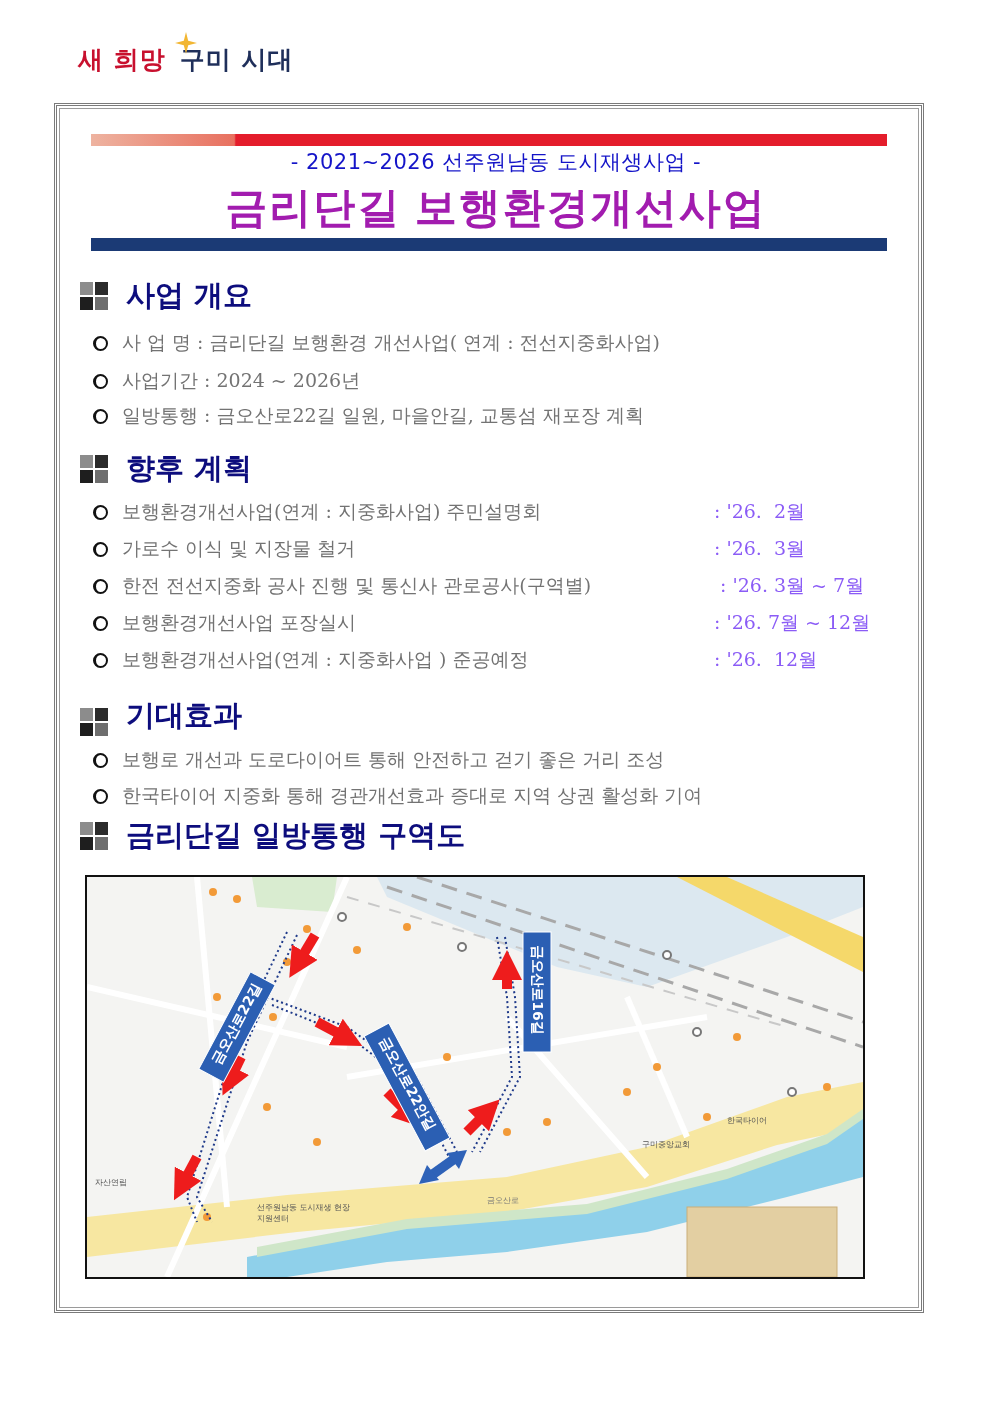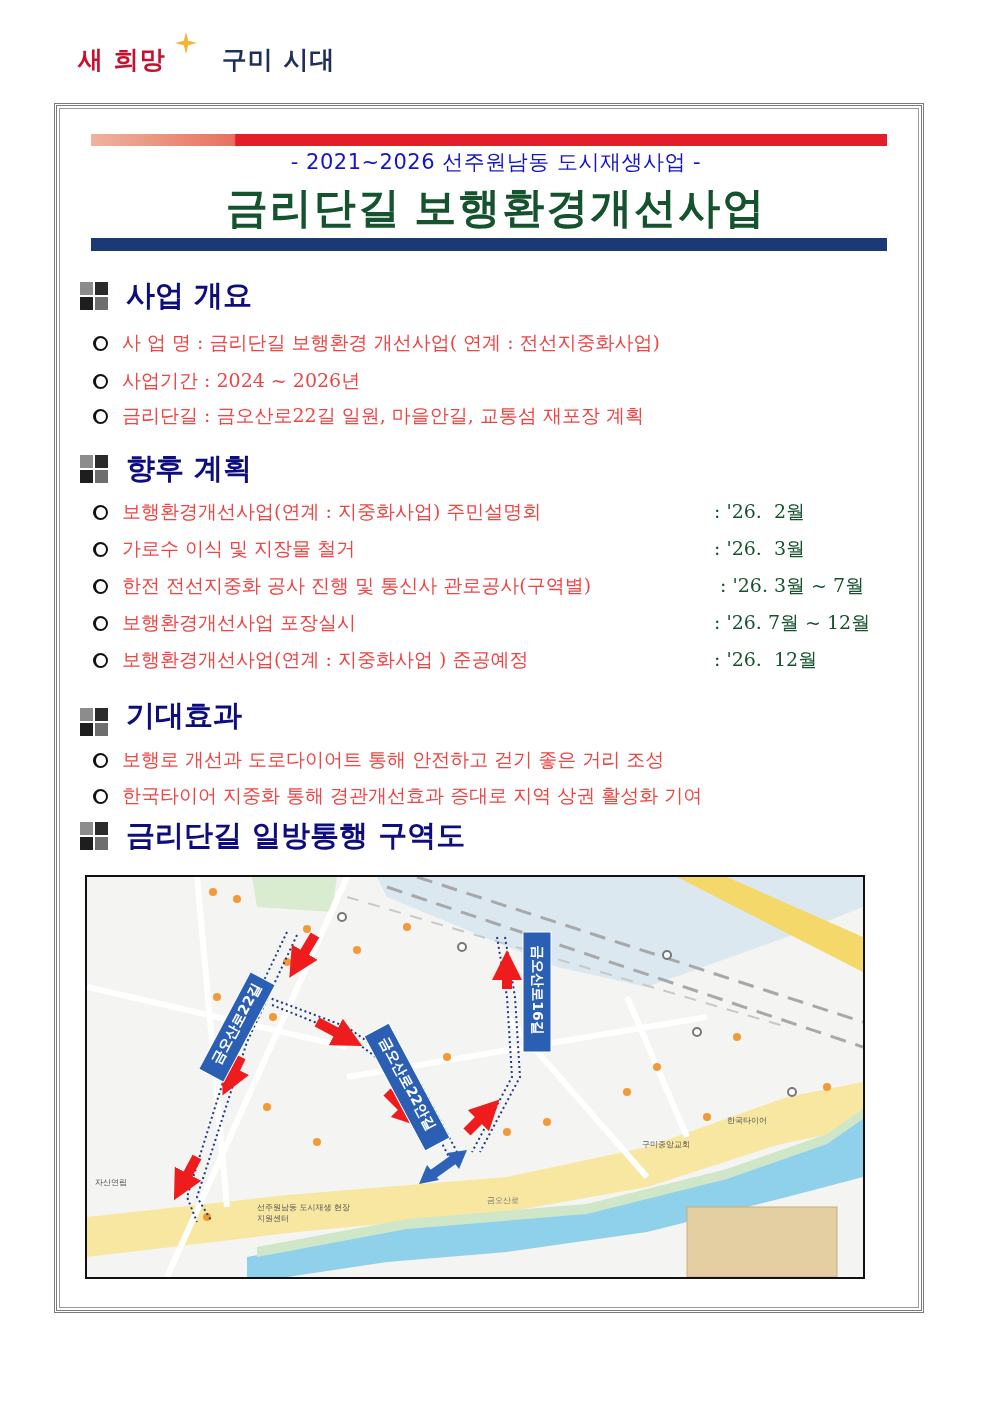--- a/index.html
+++ b/index.html
@@ -1,46 +1,46 @@
 <!DOCTYPE html>
 <html><head>
 <meta charset="utf-8">
 <style>
   * { box-sizing: border-box; margin: 0; padding: 0; }
   html, body { width: 992px; height: 1403px; background: #ffffff; overflow: hidden; }
   body { position: relative; font-family: "DejaVu Serif", "Liberation Serif", serif; color: #111; }
 
   .logo { position: absolute; left: 78px; top: 34px; height: 50px; display: flex; align-items: center;
-          font-family: "DejaVu Sans", sans-serif; font-weight: bold; font-size: 25px; letter-spacing: 1px; gap: 42px; }
+          font-family: "DejaVu Sans", sans-serif; font-weight: bold; font-size: 25px; letter-spacing: 1px; }
   .logo .red { color: #c8102e; }
   .logo .navy { color: #1f2f5a; margin-left: 14px; }
   .logo .star { position: absolute; left: 97px; top: -2px; width: 22px; height: 22px; }
 
   .frame { position: absolute; left: 54px; top: 103px; width: 870px; height: 1210px;
            border: 3px double #7a7a7a; outline: 1px solid #9a9a9a; outline-offset: -6px; }
 
   .top-bar { position: absolute; left: 91px; top: 134px; width: 796px; height: 12px;
              background: linear-gradient(to right, #eeb3a0 0%, #e8705f 18%, #e41d2b 18.2%, #e41d2b 100%); }
   .subtitle { position: absolute; left: 0; top: 148px; width: 992px; text-align: center;
               font-family: "DejaVu Sans", sans-serif; font-size: 21px; color: #1414c8; letter-spacing: 0.5px; }
   .main-title { position: absolute; left: 0; top: 180px; width: 992px; text-align: center;
-                font-family: Liberation Serif, serif; font-weight: bold; font-size: 42px; color: #14532d; letter-spacing: 2px; }
+                font-family: Liberation Sans, sans-serif; font-weight: bold; font-size: 42px; color: #a21caf; letter-spacing: 2px; }
   .bottom-bar { position: absolute; left: 91px; top: 238px; width: 796px; height: 13px; background: #1b3a75; }
 
   .section-head { position: absolute; left: 80px; display: flex; align-items: center;
                   font-family: "DejaVu Sans", sans-serif; font-weight: bold; font-size: 29px; color: #0d0d7d; }
   .sq-icon { width: 28px; height: 28px; margin-right: 18px; display: grid; grid-template-columns: 1fr 1fr; grid-template-rows: 1fr 1fr; gap: 2px; }
   .sq-icon span:nth-child(1) { background: #8c8c8c; }
   .sq-icon span:nth-child(2) { background: #2b2b2b; }
   .sq-icon span:nth-child(3) { background: #1e1e1e; }
   .sq-icon span:nth-child(4) { background: #6e6e6e; }
 
-  .bullet { position: absolute; left: 93px; display: flex; align-items: center; font-size: 19px; color: #ef4444; white-space: pre; }
+  .bullet { position: absolute; left: 93px; display: flex; align-items: center; font-size: 19px; color: #737373; white-space: pre; }
   .ring { width: 15px; height: 15px; border-radius: 50%; border: 2.5px solid #111; margin-right: 14px; border-left-width: 3.5px; flex-shrink: 0; }
-  .date { position: absolute; left: 714px; font-size: 19px; color: #14532d; white-space: pre; }
+  .date { position: absolute; left: 714px; font-size: 19px; color: #8b5cf6; white-space: pre; }
 
   .map { position: absolute; left: 85px; top: 875px; width: 780px; height: 404px; border: 2px solid #111; overflow: hidden; background: #f3f3f3; }
   .map svg { display: block; }
 </style>
 </head>
 <body>
 
 <div class="logo">
   <span class="red">새 희망</span>
   <svg class="star" viewBox="0 0 20 20">
@@ -68,21 +68,21 @@
 <div class="bullet" style="top:330px;">
   <span class="ring"></span>
   <span>사 업 명 : 금리단길 보행환경 개선사업( 연계 : 전선지중화사업)</span>
 </div>
 <div class="bullet" style="top:368px;">
   <span class="ring"></span>
   <span>사업기간 : 2024 ~ 2026년</span>
 </div>
 <div class="bullet" style="top:403px;">
   <span class="ring"></span>
-  <span>금리단길 : 금오산로22길 일원, 마을안길, 교통섬 재포장 계획</span>
+  <span>일방통행 : 금오산로22길 일원, 마을안길, 교통섬 재포장 계획</span>
 </div>
 
 <div class="section-head" style="top:449px;">
   <div class="sq-icon">
       <span></span>
       <span></span>
       <span></span>
       <span></span>
     </div>
   <span>향후 계획</span>

